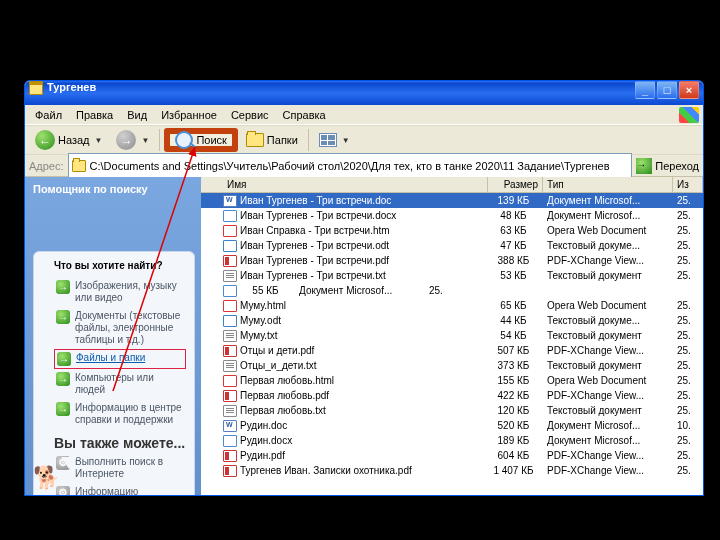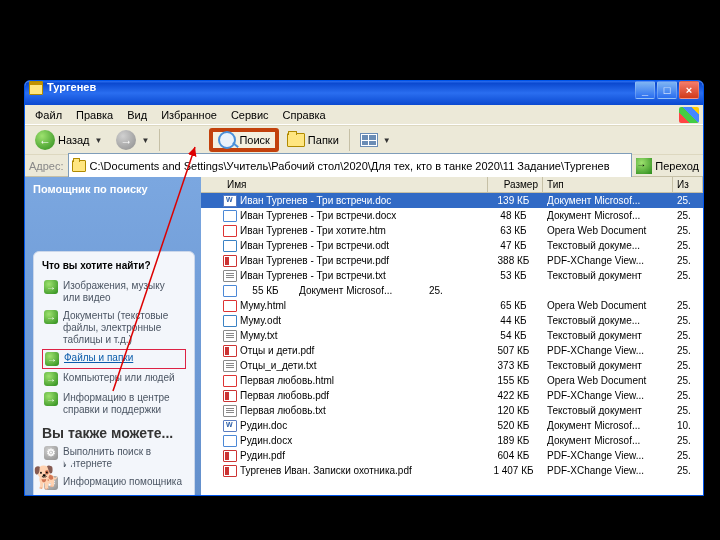--- a/index.html
+++ b/index.html
@@ -25,21 +25,21 @@
   .winbtn.close { background: linear-gradient(#f37c6b,#d13a1a); }
   .menubar { background: #ece9d8; height: 20px; display:flex; align-items:center;
     font-size: 11px; border-bottom: 1px solid #fff; padding-left: 4px; gap: 2px; position: relative; }
   .menubar span { padding: 2px 6px; }
   .menubar .xpflag { position:absolute; right:4px; top:2px; width:20px; height:16px;
     background: linear-gradient(45deg,#f44 0 30%,#4c4 30% 55%,#48f 55% 80%,#fc0 80%); border-radius:2px; }
   .toolbar { background: #ece9d8; height: 30px; display:flex; align-items:center;
     border: 1px solid #ddd8c0; border-left:none; border-right:none; padding: 0 4px; gap: 2px; }
   .tbtn { height: 24px; display:flex; align-items:center; gap:3px;
     border: 1px solid transparent; border-radius:3px; padding:0 5px; font-size:11px; }
-  .tbtn.active-look { border:4px solid #c2410c; background:#f4f0df;margin-left:45px; }
+  .tbtn.active-look { border:6px solid #c2410c; background:#f4f0df; }
   .tbtn .circ { width:20px; height:20px; border-radius:50%; display:flex;
     align-items:center; justify-content:center; color:#fff; font-size:12px; font-weight:bold; }
   .circ.green { background: radial-gradient(circle at 35% 30%,#9ee26f,#2a8a1a); }
   .circ.grey  { background: radial-gradient(circle at 35% 30%,#d0d0d0,#8c8c8c); }
   .loupe { width:18px; height:18px; border-radius:50%; border:2px solid #4a90d9;
     position:relative; background:#e9f2fb; }
   .loupe::after { content:""; position:absolute; width:7px; height:2px; background:#4a90d9;
     right:-5px; bottom:1px; transform:rotate(40deg); }
   .folders-icon { width:18px; height:14px; background:#ffe680; border:1px solid #b08a00;
     border-radius:1px; position:relative; }
@@ -57,21 +57,21 @@
   .addrbar .fld::before{content:"";position:absolute;left:0;top:-3px;width:5px;height:3px;
     background:#ffe680;border:1px solid #b08a00;border-bottom:none;border-radius:1px 1px 0 0;}
   .addrbar .path { flex:1; background:#fff; border:1px solid #7f9db9; height:18px;
     display:flex; align-items:center; padding:12px 3px; overflow:hidden; white-space:nowrap; }
   .addrbar .go { display:flex;align-items:center;gap:3px; }
   .addrbar .go .circ{width:16px;height:16px;font-size:10px;}
   .body { display:flex; height: calc(100% - 24px - 20px - 30px - 22px); }
   .sidebar { width: 176px; background: linear-gradient(#7ba7e0,#6490cc);
     padding: 6px 6px 0 8px; font-size:11px; position:relative; overflow:hidden; }
   .helper-title { color:#fff; font-weight:bold; font-size:11px; margin-bottom:16px; }
-  .panel { background:#f3f6fb; border-radius:6px; padding:8px 8px 10px 8px;
+  .panel { background:#f3f6fb; border-radius:6px; padding:8px 8px 10px 20px;
     border:1px solid #cbd7ea; margin-top: 56px; }
   .panel .q { font-weight:bold; font-size:10px; margin-bottom:6px; }
   .opt { display:flex; gap:5px; align-items:flex-start; font-size:10px;
     color:#4b5563; padding:3px 2px; line-height:1.2; }
   .opt .gdot{width:14px;height:14px;border-radius:3px;
     background:radial-gradient(circle at 35% 30%,#9ee26f,#2a8a1a);
     flex-shrink:0;display:flex;align-items:center;justify-content:center;color:#fff;font-size:10px;font-weight:bold;}
   .opt .gdot.grey{background:radial-gradient(circle at 35% 30%,#d0d0d0,#8c8c8c);}
   .opt.boxed { border:1px solid #d24; padding:2px 2px; border-radius:0; }
   .opt a{color:#0b5cab; text-decoration:underline;}
@@ -236,21 +236,21 @@
           </div>
           <div class="row">
             <span class="fi docx"></span>
             <span class="nm">Иван Тургенев - Три встречи.docx</span>
             <span class="sz">48 КБ</span>
             <span class="tp">Документ Microsof...</span>
             <span class="md">25.</span>
           </div>
           <div class="row">
             <span class="fi htm"></span>
-            <span class="nm">Иван Тургенев - Три хотите.htm</span>
+            <span class="nm">Иван Справка - Три встречи.htm</span>
             <span class="sz">63 КБ</span>
             <span class="tp">Opera Web Document</span>
             <span class="md">25.</span>
           </div>
           <div class="row">
             <span class="fi odt"></span>
             <span class="nm">Иван Тургенев - Три встречи.odt</span>
             <span class="sz">47 КБ</span>
             <span class="tp">Текстовый докуме...</span>
             <span class="md">25.</span>

